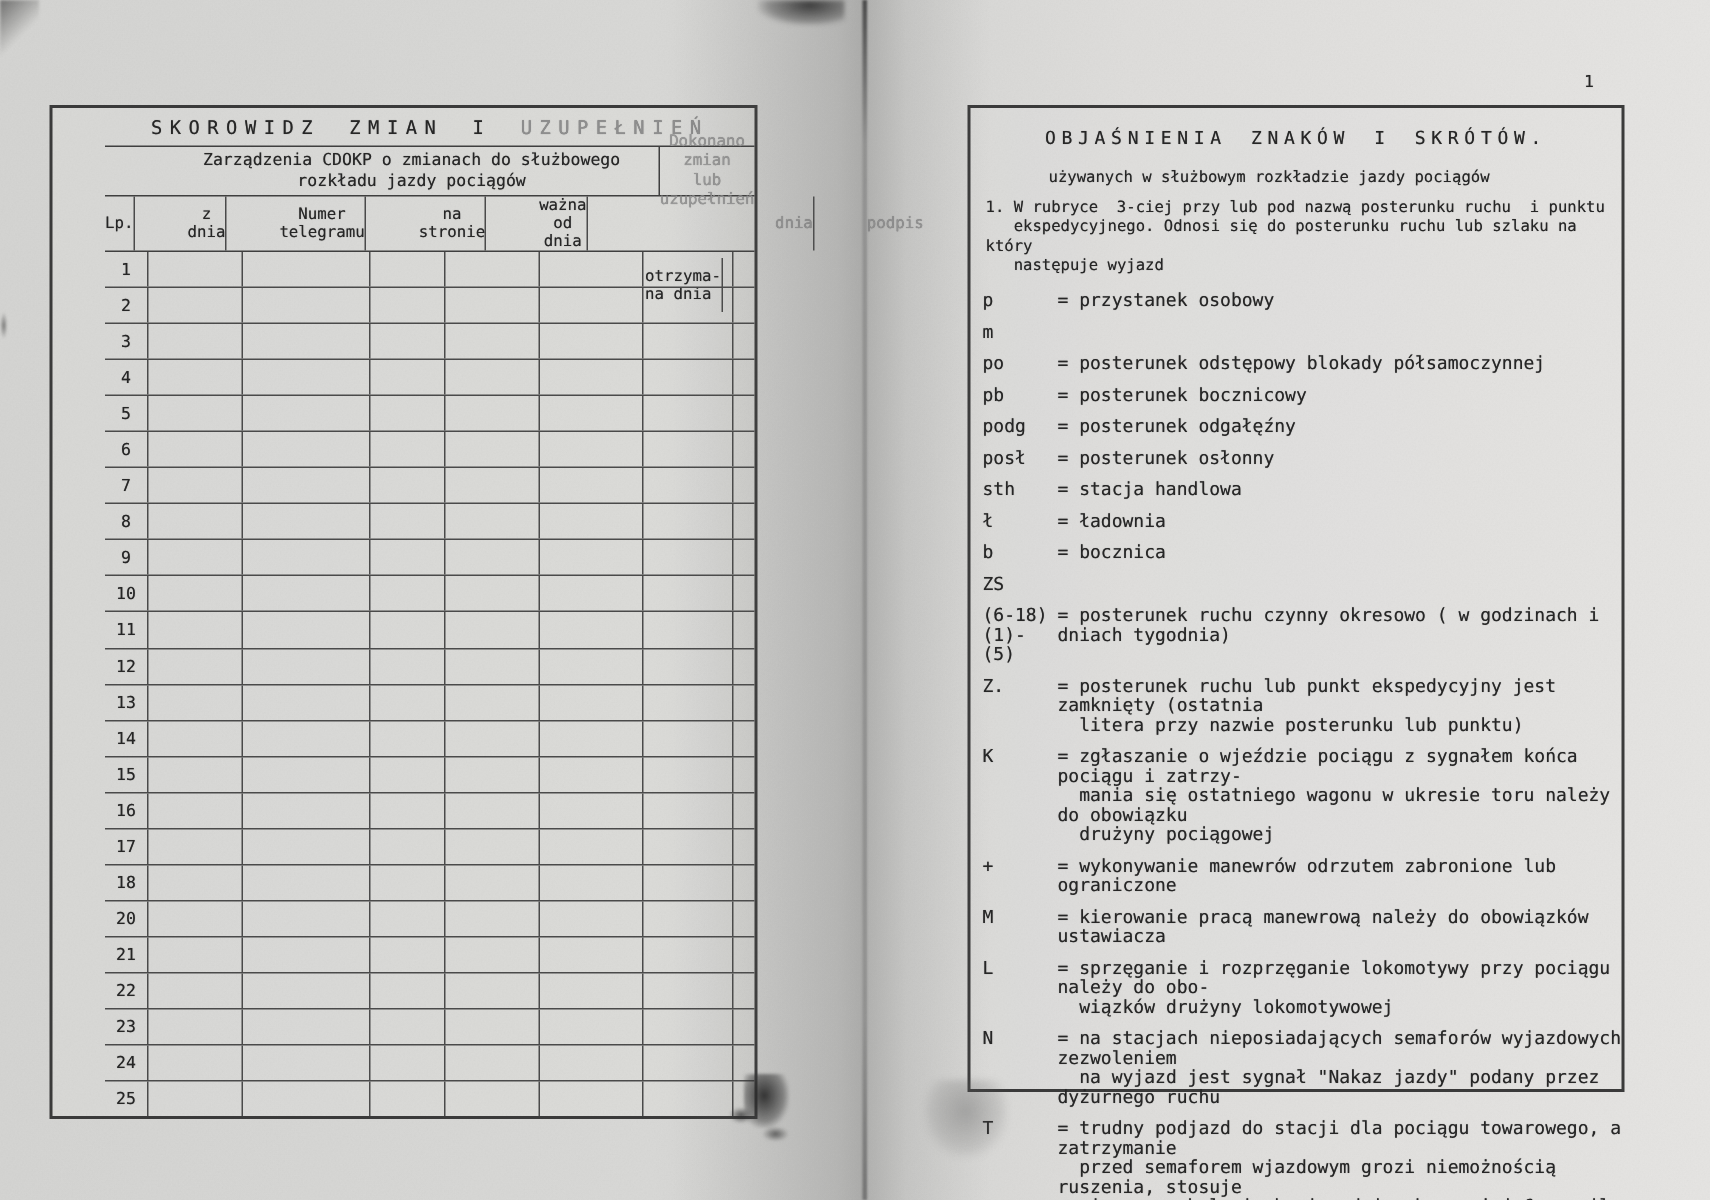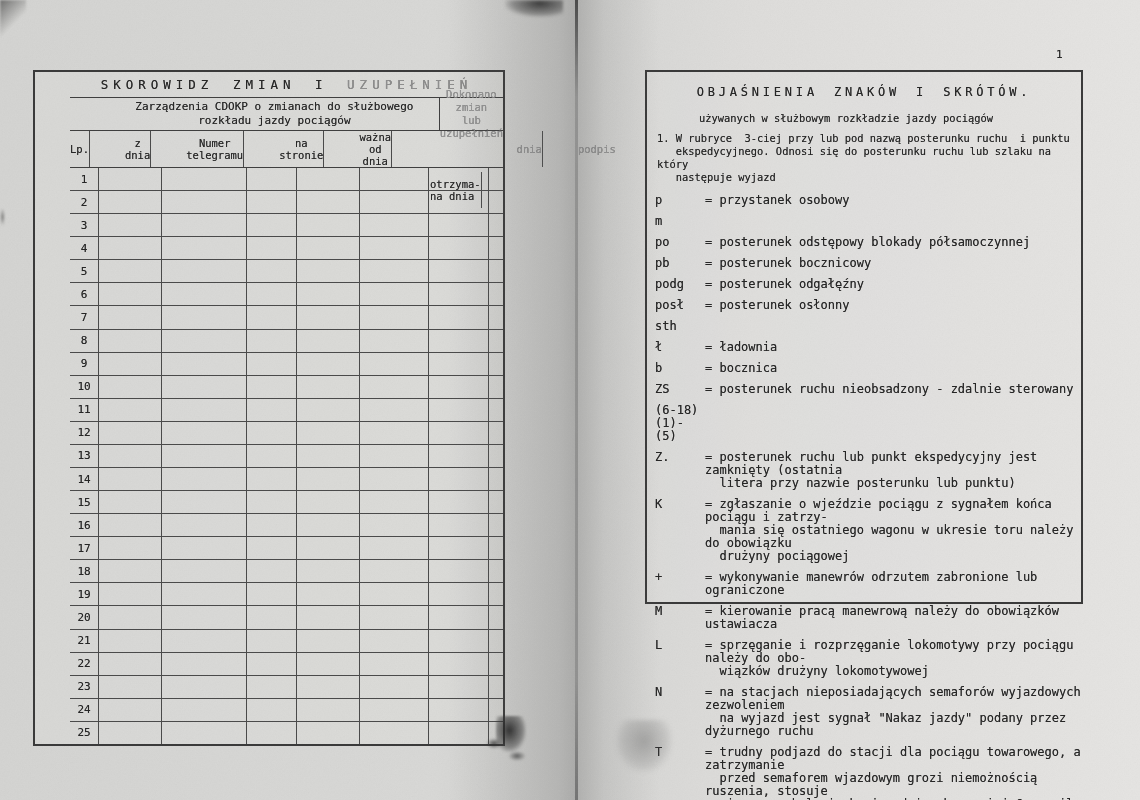--- a/index.html
+++ b/index.html
@@ -46,21 +46,21 @@
   .hcell{display:flex;align-items:center;justify-content:center;text-align:center;
     font-size:10.5px;line-height:12px;white-space:pre-line;}
   .c0{width:29px;} .c1{width:63px;} .c2{width:85px;text-align:center;} .c3{width:50px;}
   .c4{width:63px;} .c5{width:69px;} .c6{width:60px;} .c7{flex:1;border-right:none;}
   .hcell.left{justify-content:flex-start;padding-left:3px;text-align:left;margin-top:41px;}
   .tcell.lp{display:flex;align-items:center;justify-content:center;font-size:11px;}
   .faded{color:#9a9a9a;filter:blur(.35px);}
   
   .pagenum{position:absolute;left:1056px;top:48px;font-size:11px;}
   .exp-box{
-    position:absolute;left:645px;top:70px;width:438px;height:534px;
+    position:absolute;left:645px;top:70px;width:438px;height:658px;
     border:2px solid #3a3a3a;box-sizing:border-box;
     background:rgba(230,230,228,.18);
   }
   .rp-title{
     margin:13px 4px 0 4px;text-align:center;
     font-size:12px;letter-spacing:3.8px;word-spacing:5px;white-space:nowrap;
   }
   .rp-subtitle{margin:13px 0 0 52px;font-size:10.4px;}
   .rp-intro{margin:8px 0 10px 10px;font-size:10.4px;line-height:13px;white-space:pre-wrap;}
   .entries{margin:10px 0 0 8px;}
@@ -299,30 +299,20 @@
         <div class="tcell c0 lp txt">18</div>
         <div class="tcell c1"></div>
         <div class="tcell c2"></div>
         <div class="tcell c3"></div>
         <div class="tcell c4"></div>
         <div class="tcell c5"></div>
         <div class="tcell c6"></div>
         <div class="tcell c7"></div>
       </div>
         <div class="trow">
-        <div class="tcell c0 lp txt">19</div>
-        <div class="tcell c1"></div>
-        <div class="tcell c2"></div>
-        <div class="tcell c3"></div>
-        <div class="tcell c4"></div>
-        <div class="tcell c5"></div>
-        <div class="tcell c6"></div>
-        <div class="tcell c7"></div>
-      </div>
-        <div class="trow">
         <div class="tcell c0 lp txt">20</div>
         <div class="tcell c1"></div>
         <div class="tcell c2"></div>
         <div class="tcell c3"></div>
         <div class="tcell c4"></div>
         <div class="tcell c5"></div>
         <div class="tcell c6"></div>
         <div class="tcell c7"></div>
       </div>
         <div class="trow">
@@ -405,36 +395,37 @@
         <div class="entry">
         <span class="sym txt">podg</span>
         <span class="def txt">= posterunek odgałęźny</span>
       </div>
         <div class="entry">
         <span class="sym txt">posł</span>
         <span class="def txt">= posterunek osłonny</span>
       </div>
         <div class="entry">
         <span class="sym txt">sth</span>
+        <span class="def txt">= stacja handlowa</span>
       </div>
         <div class="entry">
         <span class="sym txt">ł</span>
         <span class="def txt">= ładownia</span>
       </div>
         <div class="entry">
         <span class="sym txt">b</span>
         <span class="def txt">= bocznica</span>
       </div>
         <div class="entry">
         <span class="sym txt">ZS</span>
-        <span class="def txt">= posterunek ruchu nieobsadzony - zdalnie sterowany</span>
       </div>
         <div class="entry">
         <span class="sym txt">(6-18)
 (1)-(5)</span>
+        <span class="def txt">= posterunek ruchu czynny okresowo ( w godzinach i dniach tygodnia)</span>
       </div>
         <div class="entry">
         <span class="sym txt">Z.</span>
         <span class="def txt">= posterunek ruchu lub punkt ekspedycyjny jest zamknięty (ostatnia
   litera przy nazwie posterunku lub punktu)</span>
       </div>
         <div class="entry">
         <span class="sym txt">K</span>
         <span class="def txt">= zgłaszanie o wjeździe pociągu z sygnałem końca pociągu i zatrzy-
   mania się ostatniego wagonu w ukresie toru należy do obowiązku

